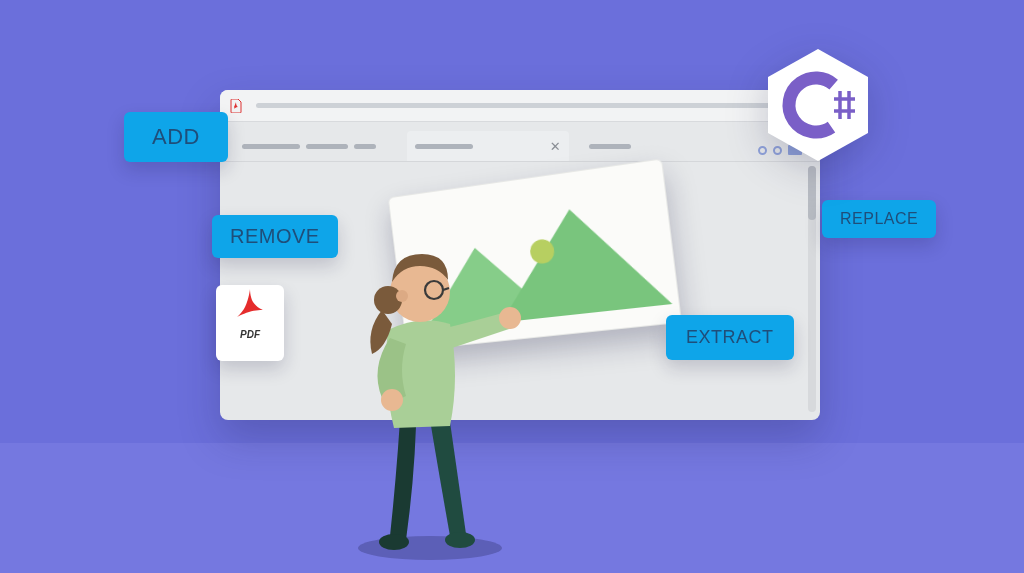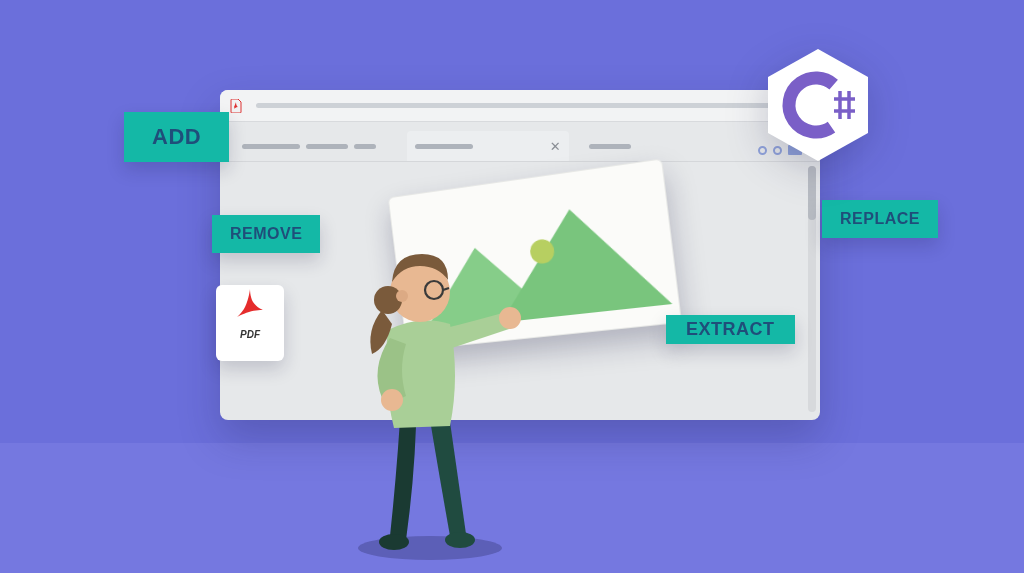--- a/index.html
+++ b/index.html
@@ -160,33 +160,33 @@
     top: 22px;
     left: 118px;
     width: 24px;
     height: 24px;
     border-radius: 50%;
     background: #b7cf61;
   }
 
   .label {
     position: absolute;
-    background: #14b8a6;
+    background: #0ea5e9;
     padding: 10px 18px;
-    border-radius: 0;
+    border-radius: 6px;
     box-shadow: 0 8px 18px rgba(20,20,60,.18);
-    font-weight: 700;
+    font-weight: 400;
     color: #1f4e7a;
     letter-spacing: .5px;
     font-size: 18px;
   }
   .label.add { left: 124px; top: 112px; font-size: 22px; padding: 12px 28px; }
-  .label.remove { left: 212px; top: 215px; font-size: 16px; }
+  .label.remove { left: 212px; top: 215px; font-size: 20px; }
   .label.replace { left: 822px; top: 200px; font-size: 16px; text-align: center; }
-  .label.extract { left: 666px; top: 315px; font-size: 18px; padding: 4px 20px; }
+  .label.extract { left: 666px; top: 315px; font-size: 18px; padding: 12px 20px; }
 
   .pdf-badge {
     position: absolute;
     left: 216px;
     top: 285px;
     width: 68px;
     height: 76px;
     background: #fff;
     border-radius: 6px;
     box-shadow: 0 8px 18px rgba(20,20,60,.18);

